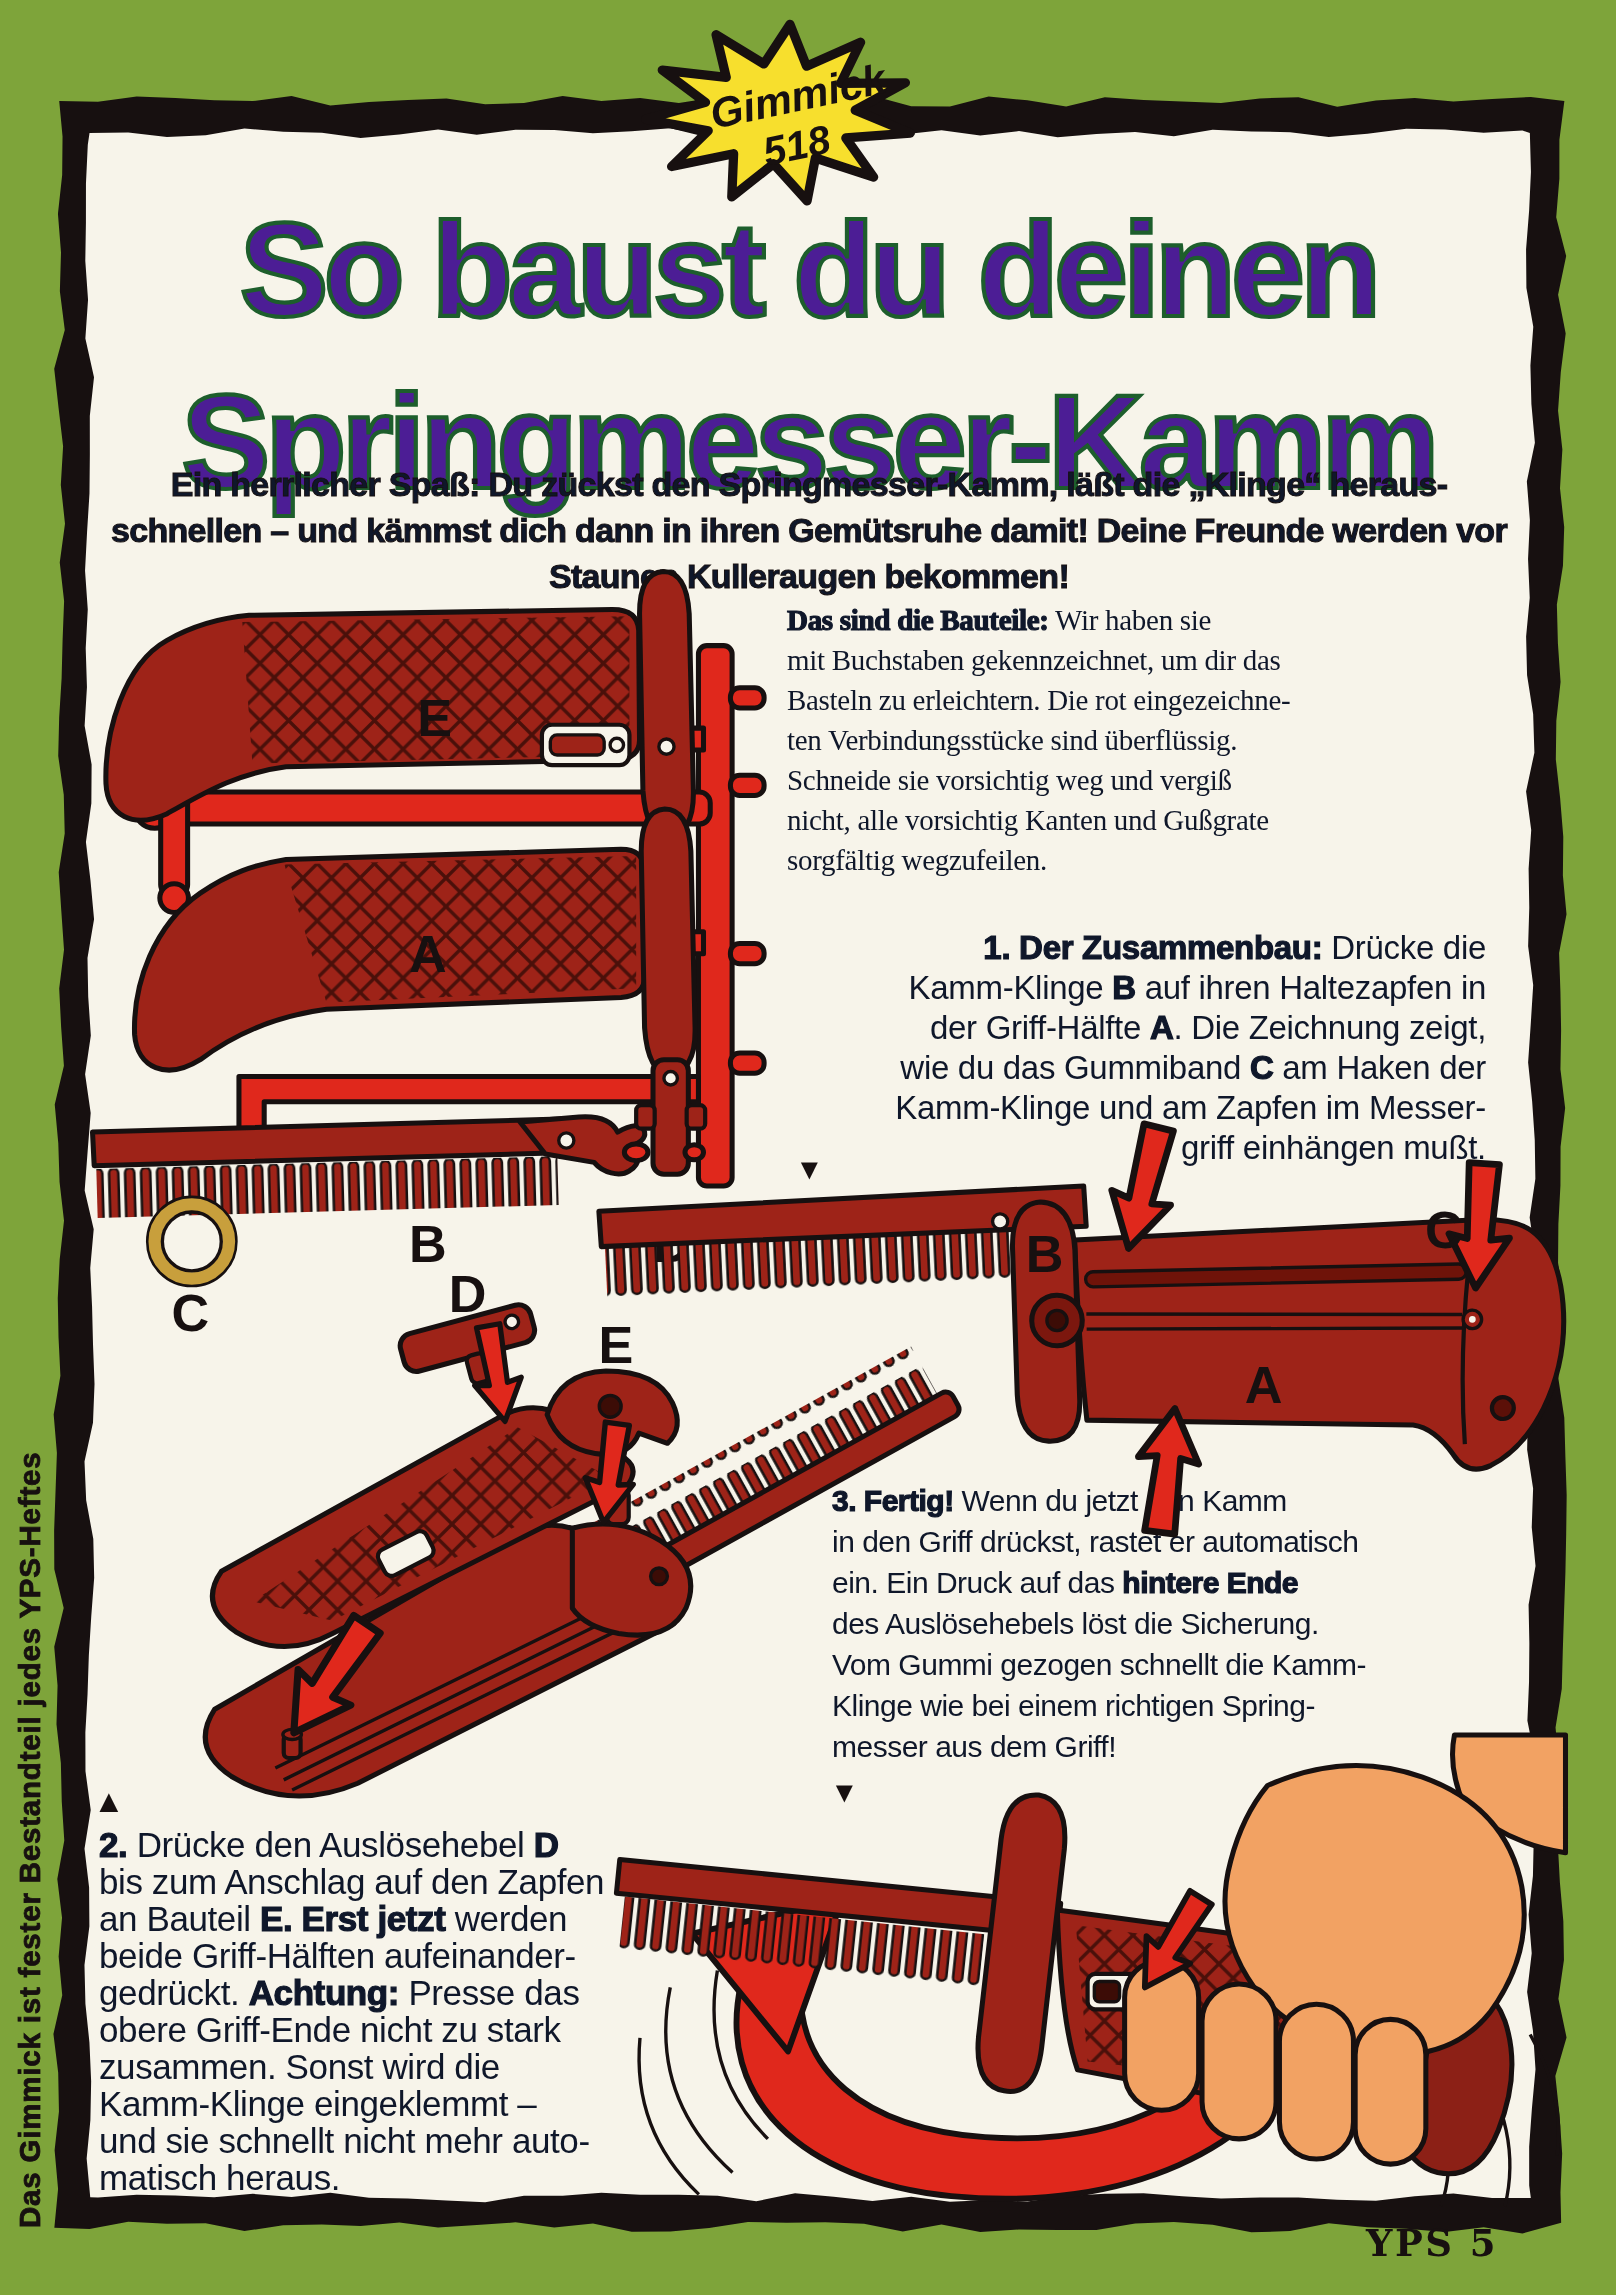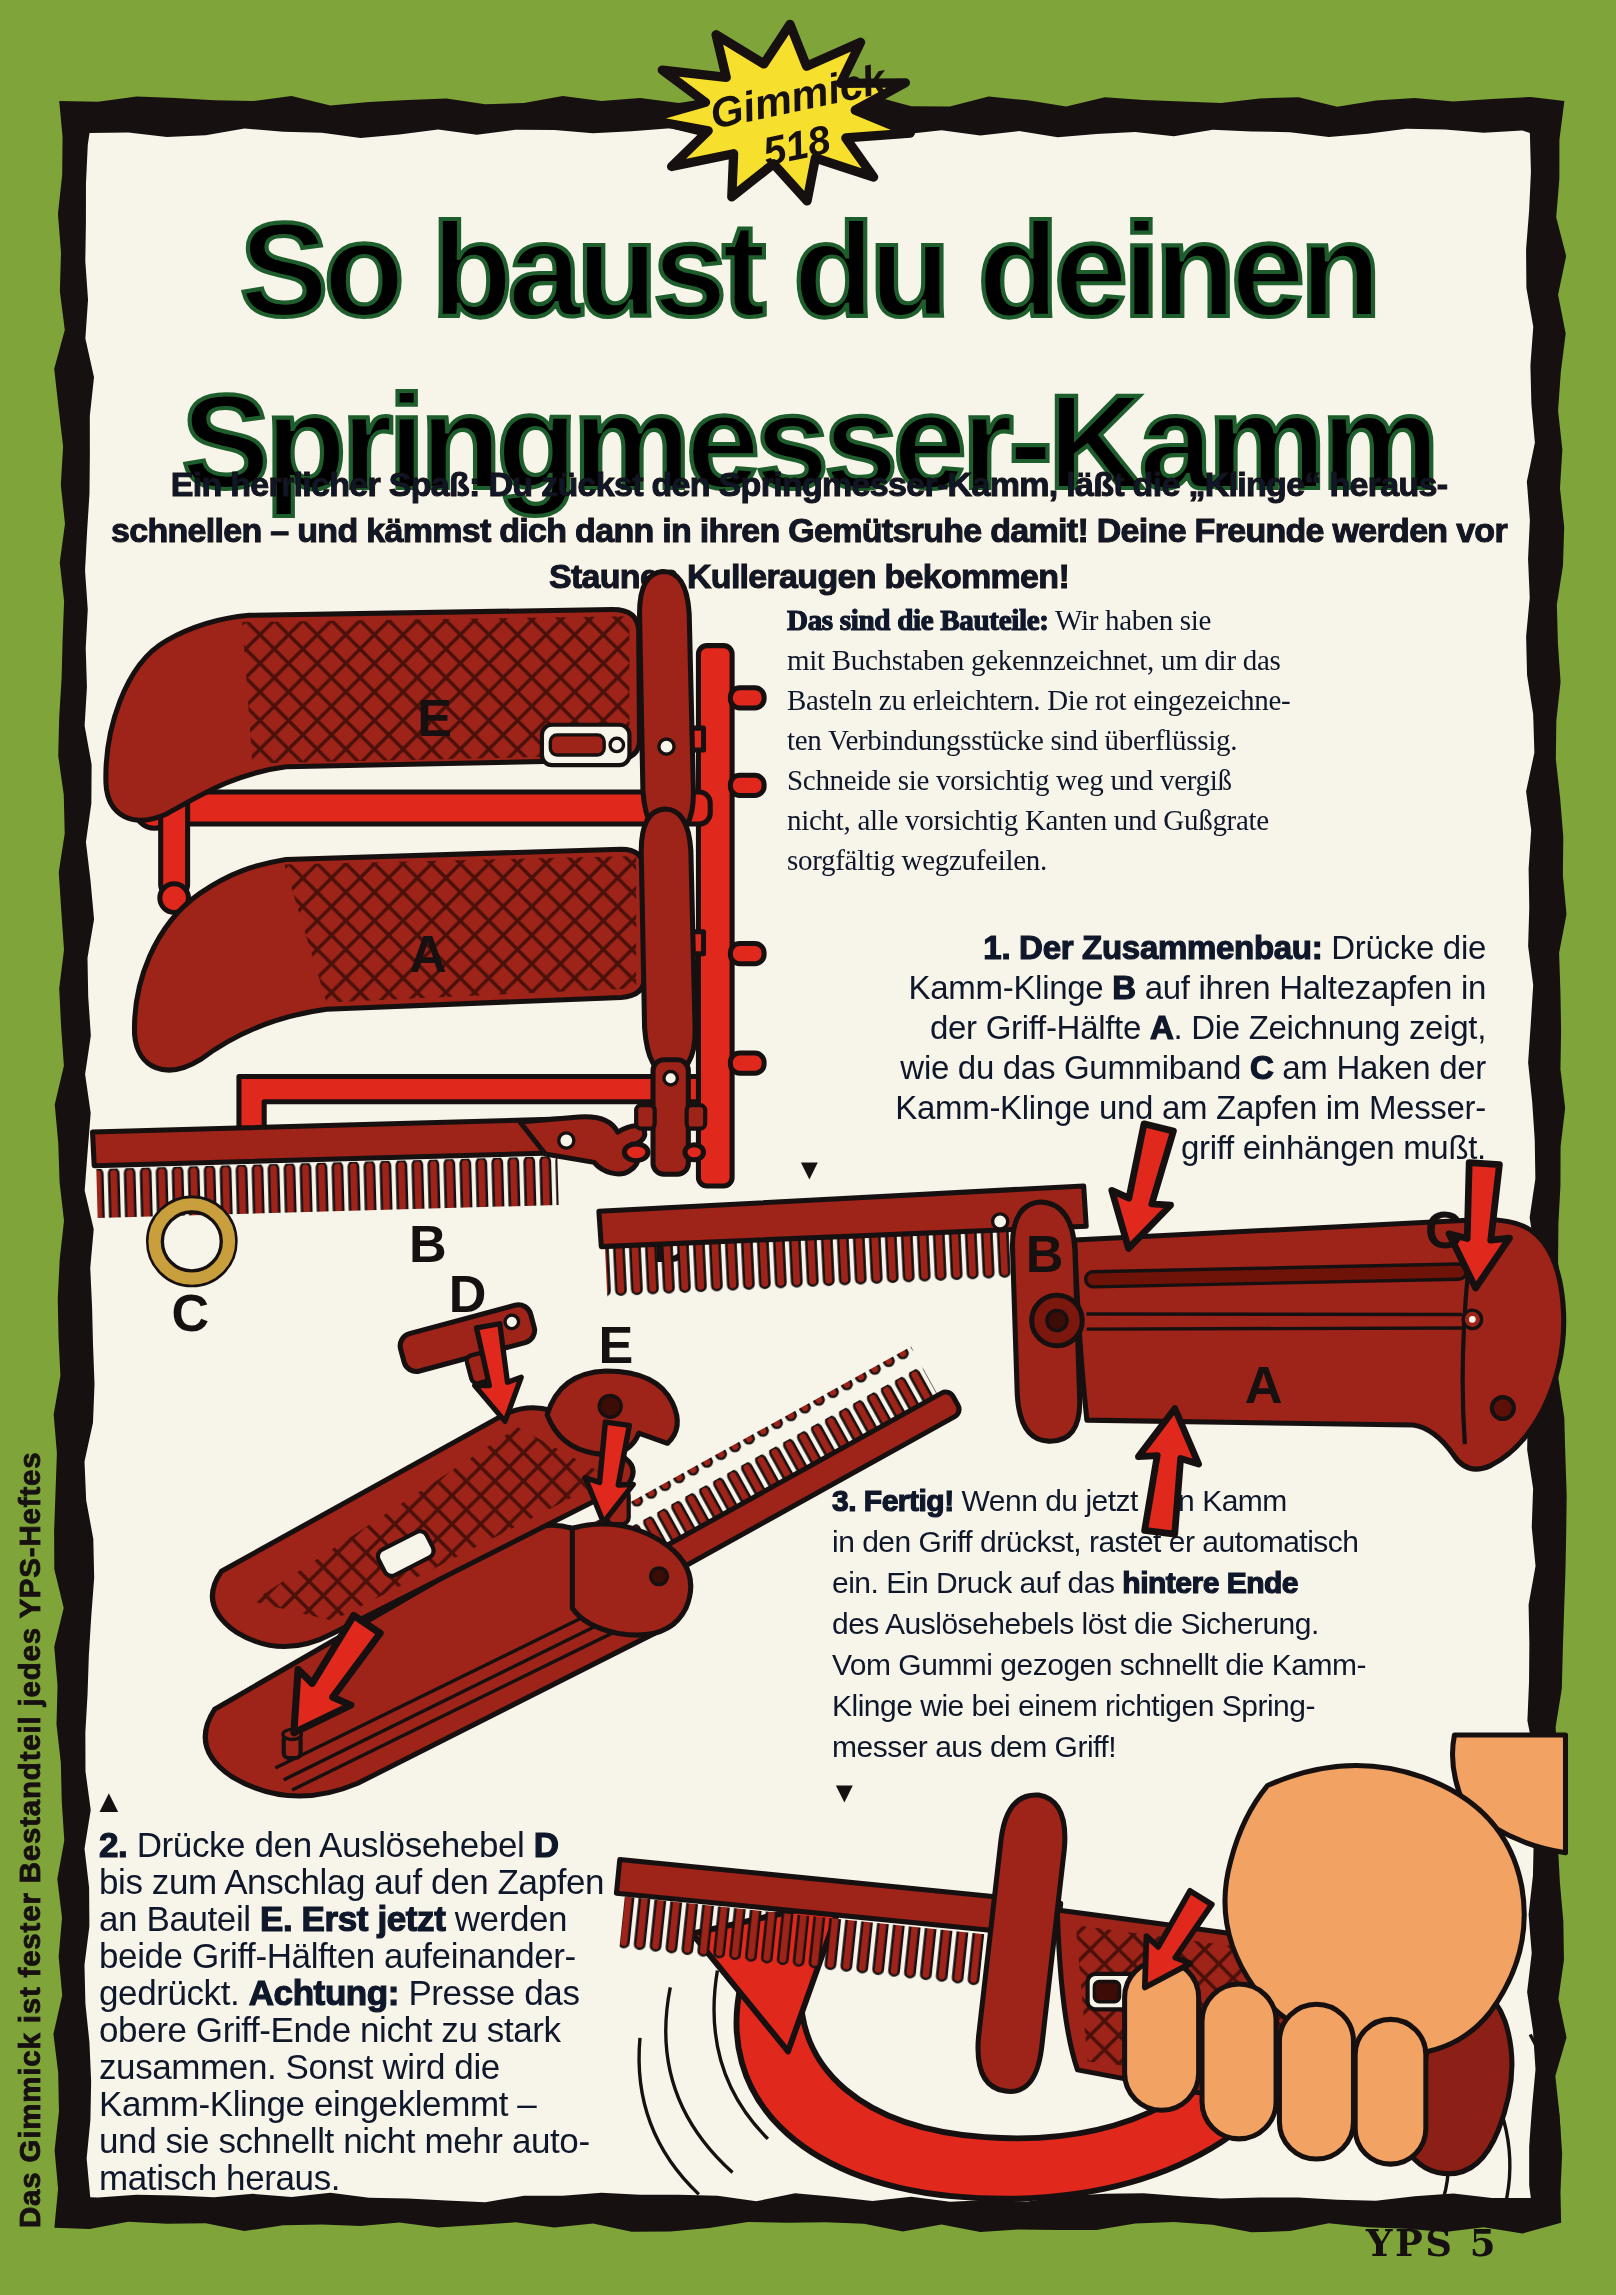--- a/index.html
+++ b/index.html
@@ -11,21 +11,21 @@
 
   
   #frame{position:absolute;left:0;top:0;z-index:1;}
 
   
   #badge{left:621px;top:18.5px;width:317px;height:199px;z-index:6;}
   #badge text{font-style:italic;}
 
   
   .title{left:25px;width:1566px;text-align:center;z-index:3;
-         color:#000000;font-weight:bold;font-size:133px;letter-spacing:-5px;
+         color:#4c1d95;font-weight:bold;font-size:133px;letter-spacing:-5px;
          -webkit-text-stroke:4.2px #1d5e2c;line-height:1;}
   #title1{top:204px;}
   #title2{top:376px;}
 
   
   .txt{z-index:3;color:#0f172a;}
   .tl{white-space:nowrap;}
   .bb{font-weight:bold;-webkit-text-stroke:1.2px currentColor;}
   #intro{left:51px;width:1516px;top:461px;text-align:center;
          font-weight:bold;-webkit-text-stroke:1px #171010;

